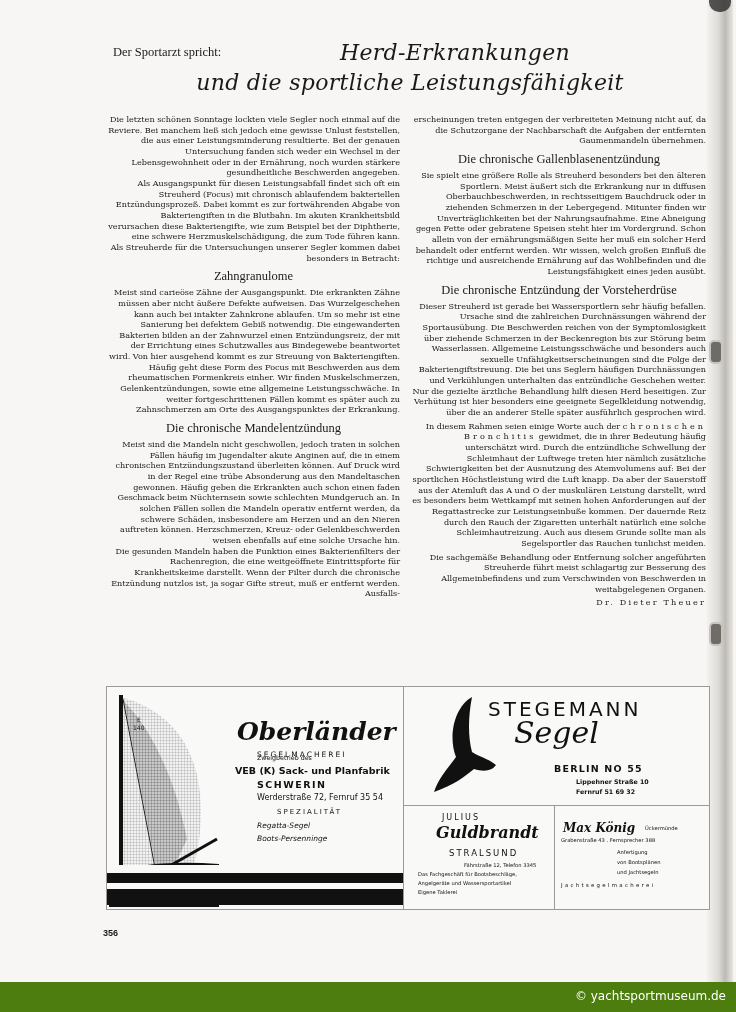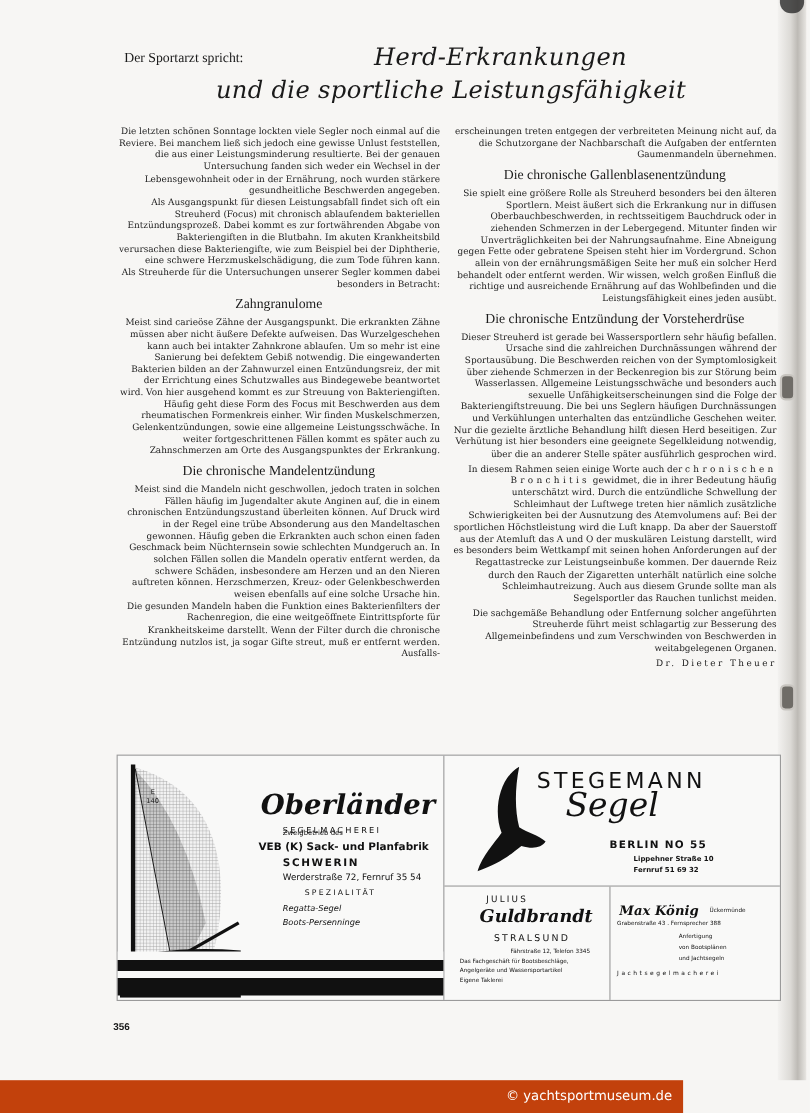--- a/index.html
+++ b/index.html
@@ -21,21 +21,21 @@
   .ads { position:absolute; left:106px; top:686px; width:602px; height:222px; border:1px solid #9a9a9a; background:#f9f9f8; }
   .ad { position:absolute; font-family:"DejaVu Sans", sans-serif; color:#111; }
   .ad-ober { left:0; top:0; width:296px; height:222px; border-right:1px solid #9a9a9a; }
   .ad-steg { left:297px; top:0; width:305px; height:118px; border-bottom:1px solid #9a9a9a; }
   .ad-guld { left:297px; top:119px; width:150px; height:103px; border-right:1px solid #9a9a9a; }
   .ad-koenig { left:448px; top:119px; width:154px; height:103px; }
   .caps { letter-spacing:2px; font-size:7.5px; }
   .script { font-family:"DejaVu Serif", serif; font-style:italic; font-weight:bold; }
   .small { font-size:6.2px; line-height:9px; }
   .page-num { position:absolute; left:103px; top:928px; font-family:"Liberation Sans", sans-serif; font-weight:bold; font-size:9px; }
-  .footer { position:absolute; left:0; top:982px; width:621px; height:30px; background:#c2410c; }
+  .footer { position:absolute; left:0; top:982px; width:736px; height:30px; background:#4d7c0f; }
   .copyright { position:absolute; right:10px; top:7px; color:#fff; font-family:"DejaVu Sans", sans-serif; font-size:12px; }
 </style>
 </head>
 <body>
 
 <div class="page">
   <div class="binding">
     <div class="binding-dark"></div>
     <div class="hole" style="left:2px; top:340px;"></div>
     <div class="hole" style="left:2px; top:622px;"></div>

